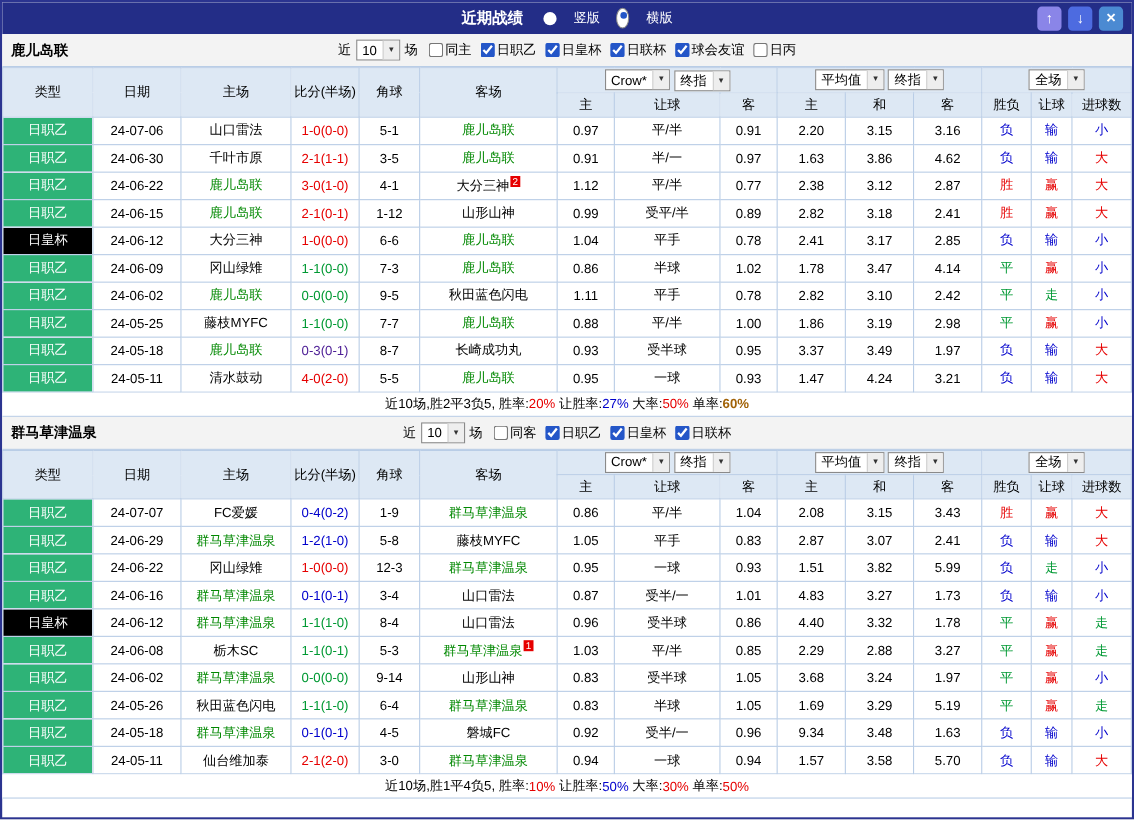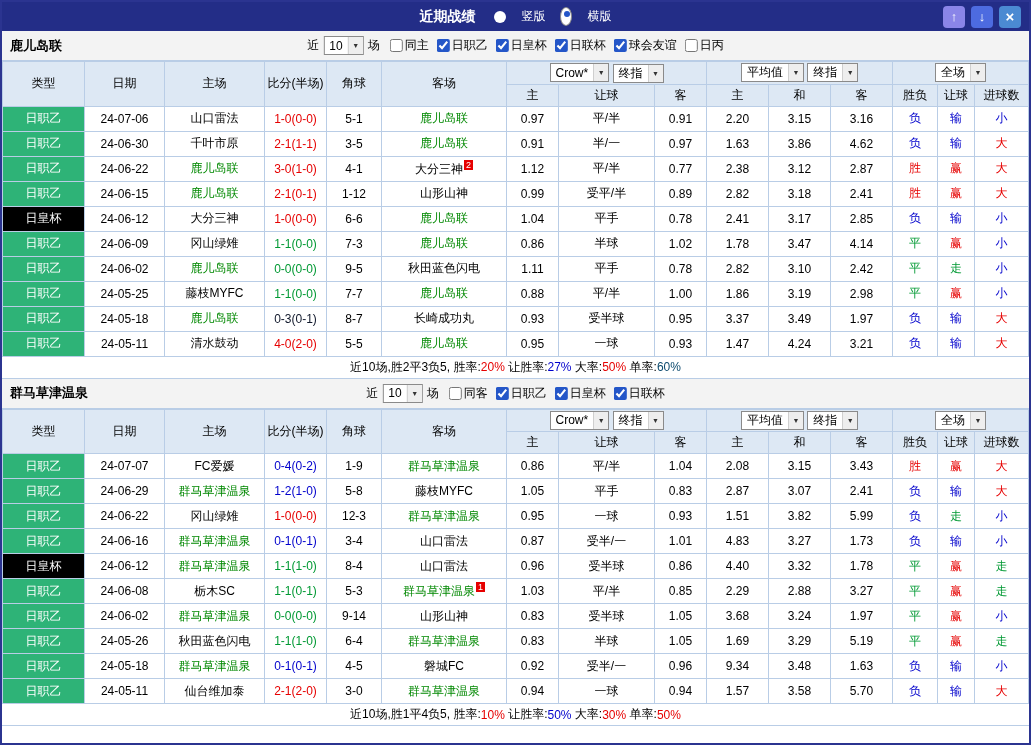--- a/index.html
+++ b/index.html
@@ -309,21 +309,21 @@
             <td>3.19</td>
             <td>2.98</td>
             <td style="color: rgb(0, 153, 51);">平</td>
             <td style="color: rgb(230, 0, 0);">赢</td>
             <td style="color: rgb(0, 0, 204);">小</td>
           </tr>
           <tr>
             <td class="type-league">日职乙</td>
             <td>24-05-18</td>
             <td><span style="color: rgb(0, 136, 0);">鹿儿岛联</span></td>
-            <td style="color: #0f172a; margin-left: 48px;">0-3(0-1)</td>
+            <td style="color: #4c1d95; margin-left: 48px;">0-3(0-1)</td>
             <td>8-7</td>
             <td><span>长崎成功丸</span></td>
             <td>0.93</td>
             <td>受半球</td>
             <td>0.95</td>
             <td>3.37</td>
             <td>3.49</td>
             <td>1.97</td>
             <td style="color: rgb(0, 0, 204);">负</td>
             <td style="color: rgb(0, 0, 204);">输</td>
@@ -350,21 +350,21 @@
     </table>
     <div class="summary">
         <span>近10场,胜2平3负5, </span>
         <span>&nbsp;胜率:</span>
         <span style="color: rgb(230, 0, 0);">20%</span>
         <span>&nbsp;让胜率:</span>
         <span style="color: rgb(0, 0, 204);">27%</span>
         <span>&nbsp;大率:</span>
         <span style="color: rgb(230, 0, 0);">50%</span>
         <span>&nbsp;单率:</span>
-        <span style="color: #0c4a6e;">60%</span>
+        <span style="color: #a16207; font-weight: bold;">60%</span>
       </div>
   </div>
 
   <div class="section">
     <div class="section-bar">
       <span class="team-name">群马草津温泉</span>
       <div class="filters">
         <span>近</span>
         <span class="sel">
             <span>10</span>

